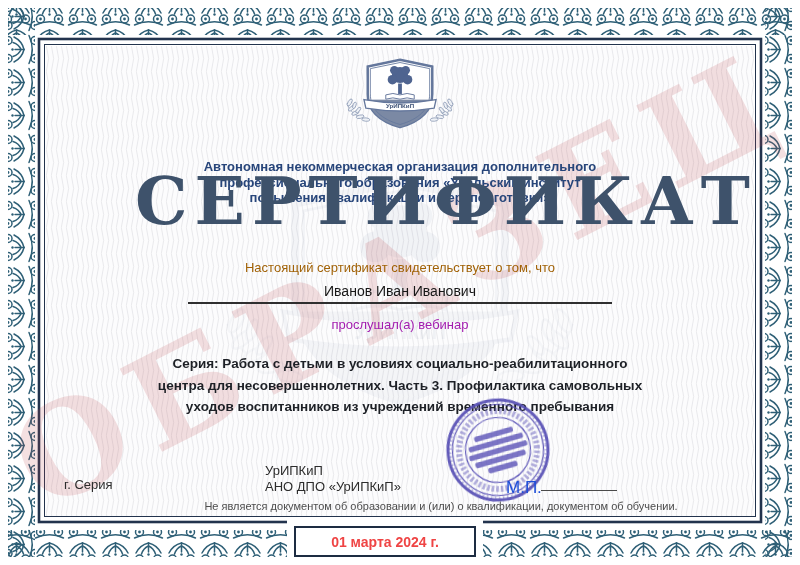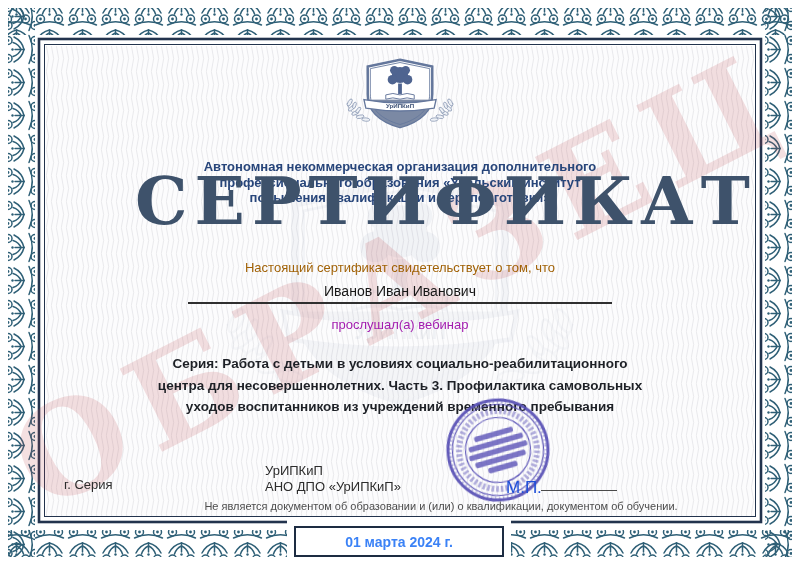--- a/index.html
+++ b/index.html
@@ -37,24 +37,24 @@
   .director { left:265px; top:463px; font-size:13px; line-height:16px; color:#2c2c2c; }
   .mp { left:506px; top:478px; font-size:17px; color:#1d4ed8; }
   .sig-line { left:541px; top:490px; width:76px; border-top:1.5px solid #4a4a4a; height:0; }
   .disclaimer { top:500px; font-size:11px; color:#4d4d4d;margin-left:41px; }
 
   .stamp {
     position:absolute; left:444px; top:396px;
     transform:rotate(-6deg); filter:blur(0.4px); opacity:0.92;
   }
   .date-box {
-    position:absolute; left:294px; top:526px; width:210px; height:31px;
+    position:absolute; left:294px; top:526px; width:182px; height:31px;
     background:#ffffff; border:2.5px solid #1d2c42; box-shadow:0 0 0 7px #ffffff;
     display:flex; align-items:center; justify-content:center;
-    font-size:14px; font-weight:bold; color:#3b82f6; box-sizing:border-box;
+    font-size:14px; font-weight:bold; color:#ef4444; box-sizing:border-box;
   }
   .hidden-defs { position:absolute; width:0; height:0; overflow:hidden; }
 </style>
 </head>
 <body>
 
 <svg class="hidden-defs" aria-hidden="true">
   <defs>
     <clipPath id="shield-clip">
       <path d="M60 4 L94 11 V40 C94 58 81 69 60 75 C39 69 26 58 26 40 V11 Z"></path>

